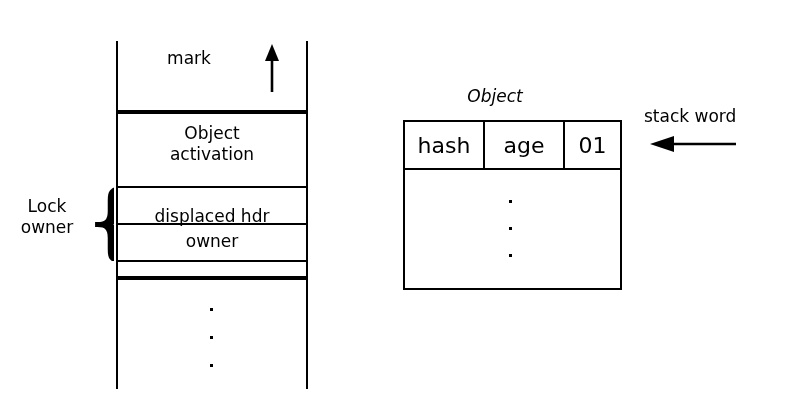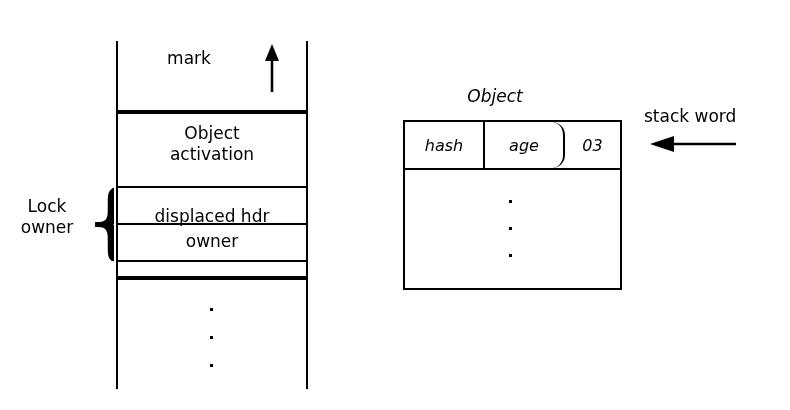--- a/index.html
+++ b/index.html
@@ -91,25 +91,24 @@
     border-bottom: 2px solid #000;
     box-sizing: border-box;
     display: flex;
   }
   .mw-cell {
     height: 100%;
     box-sizing: border-box;
     display: flex;
     align-items: center;
     justify-content: center;
-    font-size: 16px;
-    font-style: italic;
+    font-size: 22px;
   }
   #mw-hash { width: 80px; border-right: 2px solid #000; }
-  #mw-age  { width: 80px; border-right: 2px solid #000; border-radius: 13px; }
+  #mw-age  { width: 80px; border-right: 2px solid #000; }
   #mw-bits { width: 55px; }
 
   #object-body { position: absolute; left: 0; top: 48px; width: 100%; height: 118px; }
   #object-dots { position: absolute; left: 104px; top: 30px; width: 4px; height: 58px; }
 
   
   #mark-word-label { left: 644px; top: 106px; width: 120px; text-align: left; }
   #mark-word-arrow {
     position: absolute;
     left: 650px; top: 136px;
@@ -160,21 +159,21 @@
     <div class="dot" style="left:0; top:28px;"></div>
     <div class="dot" style="left:0; top:56px;"></div>
   </div>
 
   <div class="label" id="object-title">Object</div>
 
   <div id="object-box">
     <div id="mark-word-row">
       <div class="mw-cell" id="mw-hash">hash</div>
       <div class="mw-cell" id="mw-age">age</div>
-      <div class="mw-cell" id="mw-bits">03</div>
+      <div class="mw-cell" id="mw-bits">01</div>
     </div>
     <div id="object-body">
       <div id="object-dots">
         <div class="dot" style="left:0; top:0;"></div>
         <div class="dot" style="left:0; top:27px;"></div>
         <div class="dot" style="left:0; top:54px;"></div>
       </div>
     </div>
   </div>
 

